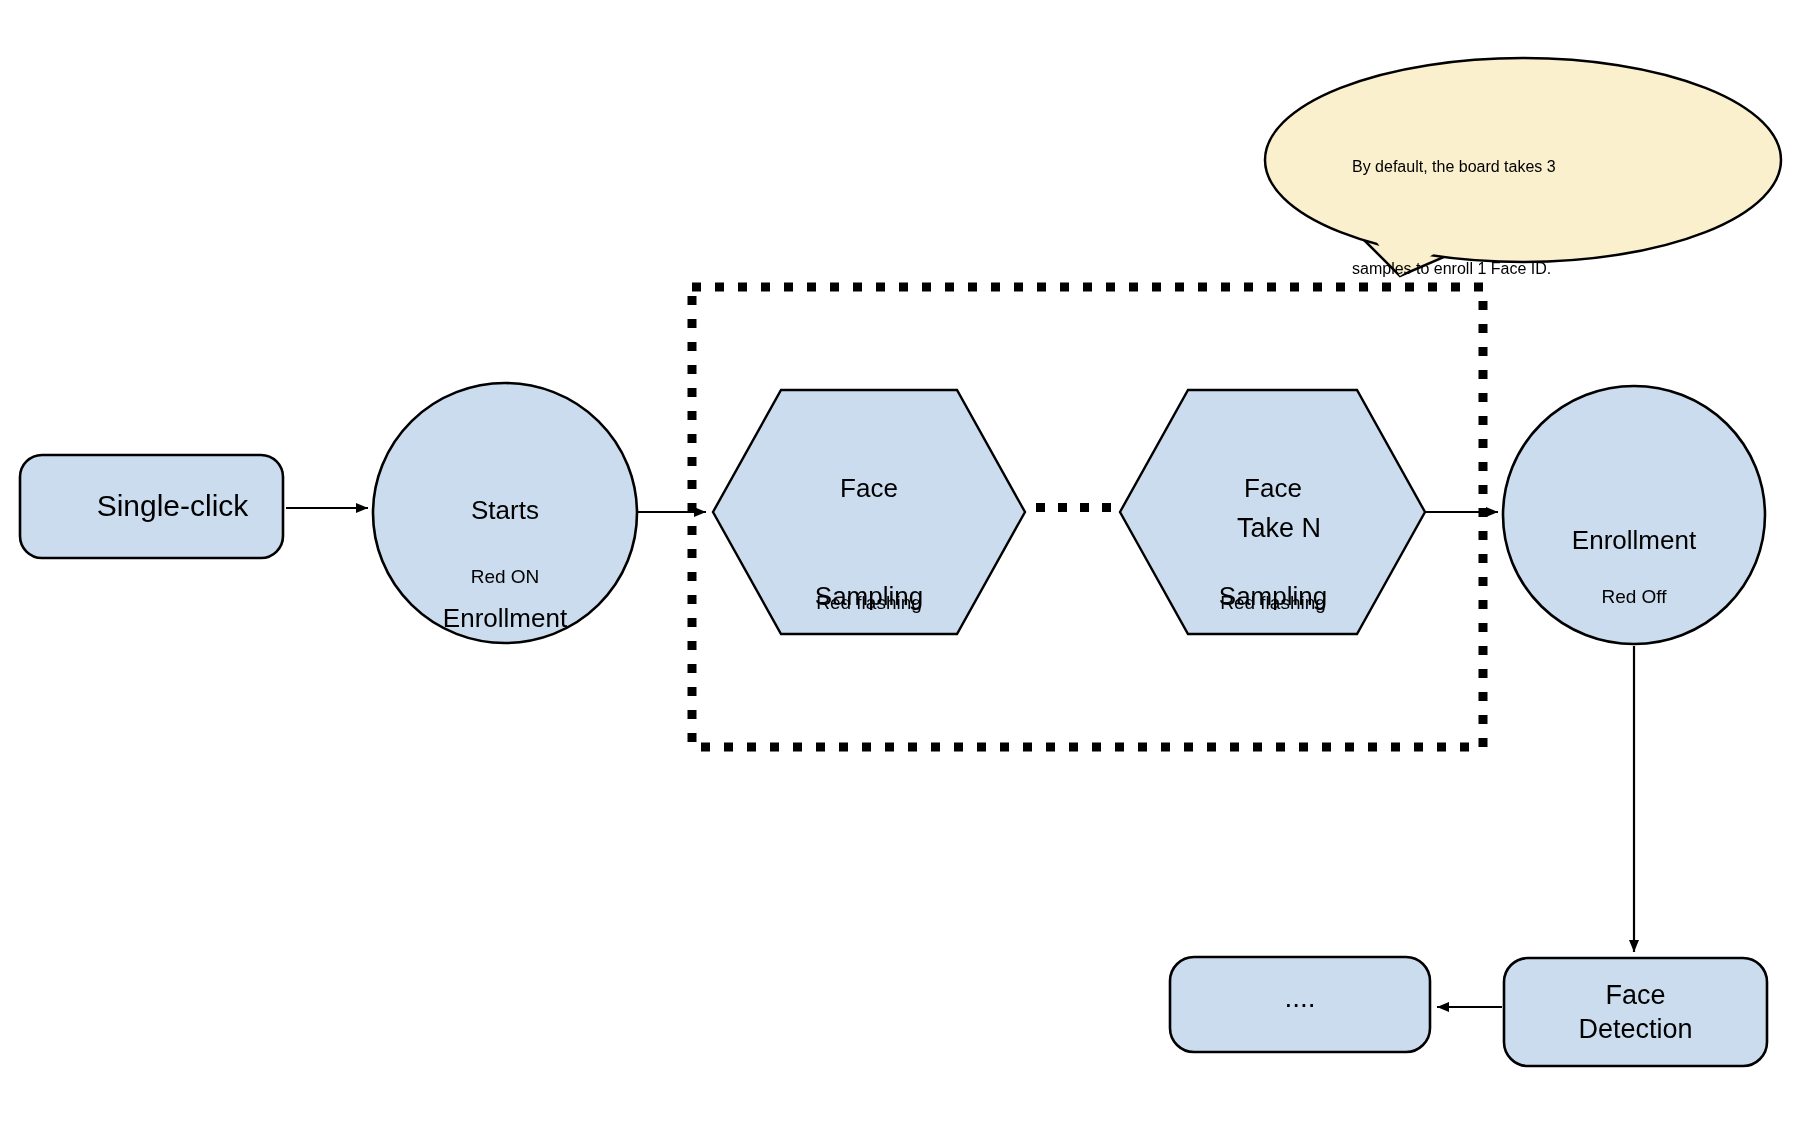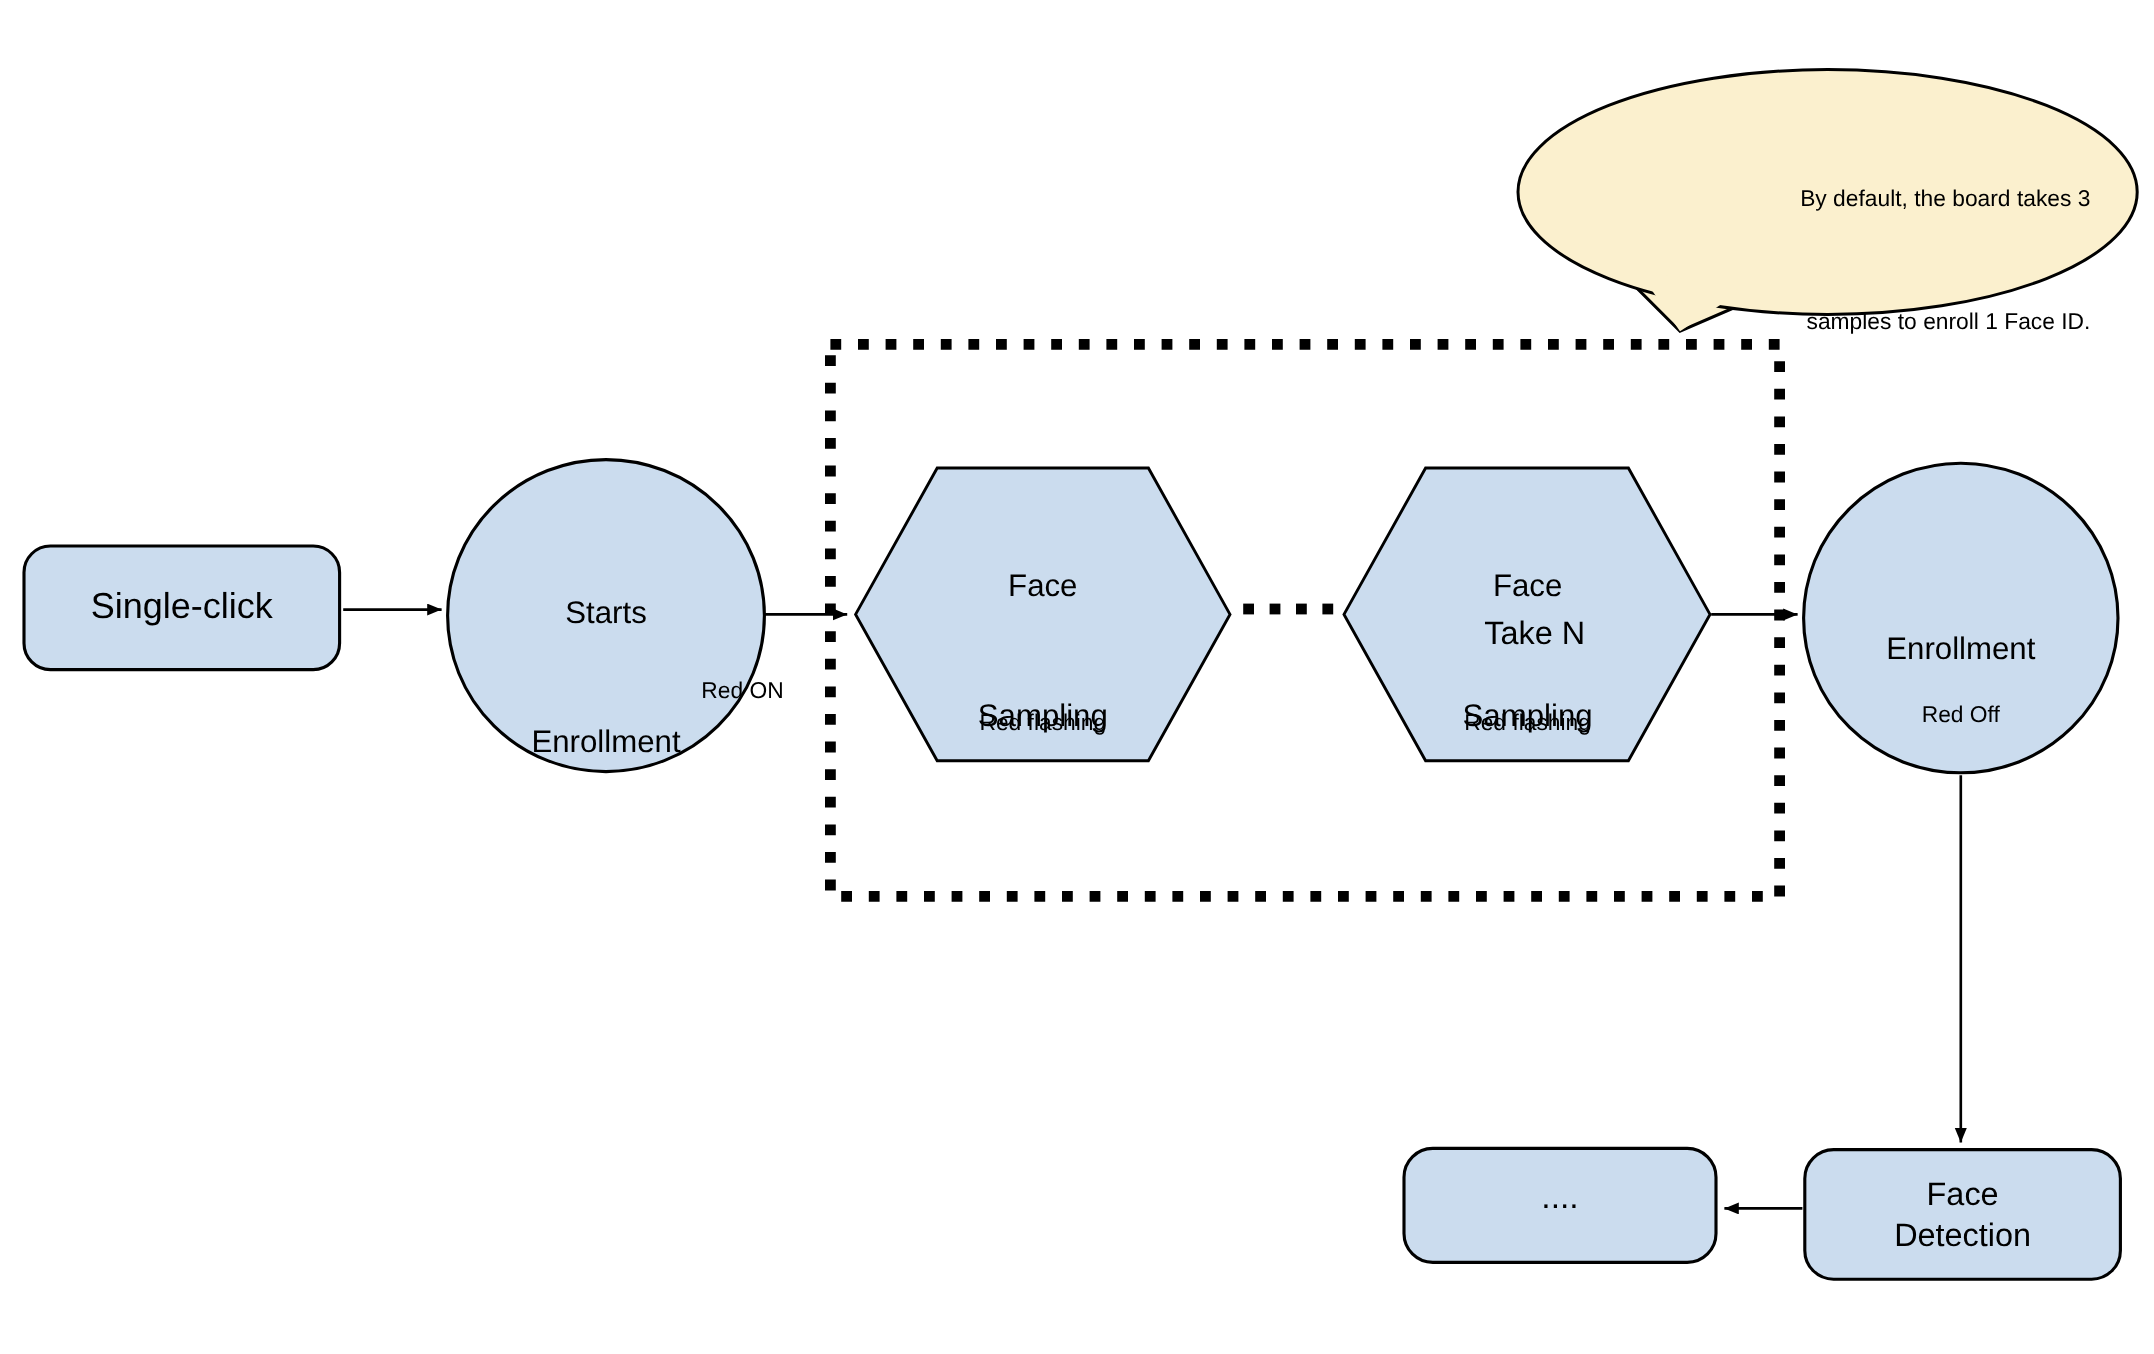--- a/index.html
+++ b/index.html
@@ -6,27 +6,27 @@
   .canvas{
     position:relative;
     width:1795px;height:1128px;
     background:#ffffff;
     font-family:"Liberation Sans", sans-serif;
     color:#000;
     overflow:hidden;
   }
   .canvas svg.layer{position:absolute;left:0;top:0;}
   .lbl{position:absolute;text-align:center;line-height:1.35;white-space:pre;}
-  .big{font-size:30px;}
+  .big{font-size:30px;padding-left:21px;}
   .node-t{font-size:26px;line-height:36px;}
   .take-t{font-size:27px;line-height:34px;}
   .status-t{font-size:19px;line-height:24px;}
   .bubble-text{
     position:absolute;left:1352px;top:82px;width:390px;
-    font-size:19px;line-height:34px;text-align:right;white-space:pre;
+    font-size:16px;line-height:34px;text-align:left;white-space:pre;
   }
   .bubble-text .gap{height:30px;}
   .center-flex{display:flex;align-items:center;justify-content:center;}
 </style>
 </head>
 <body>
 
 <div class="canvas">
 
   <svg class="layer" width="1795" height="1128" viewBox="0 0 1795 1128">
@@ -75,21 +75,21 @@
     <div>samples to enroll 1 Face ID.</div>
     <div class="gap"></div>
   </div>
 
   <div class="lbl big center-flex" style="left:20px;top:455px;width:263px;height:103px;">Single-click</div>
 
   <div class="lbl node-t" style="left:373px;top:420px;width:264px;">
     <div>Starts</div>
     <div>Enrollment</div>
   </div>
-  <div class="lbl status-t" style="left:389px;top:565px;width:264px;text-align:right;">Red ON</div>
+  <div class="lbl status-t" style="left:373px;top:565px;width:264px;">Red ON</div>
 
   <div class="lbl node-t" style="left:739px;top:398px;width:260px;">
     <div>Face</div>
     <div>Sampling</div>
   </div>
   <div class="lbl status-t" style="left:739px;top:591px;width:260px;">Red flashing</div>
 
   <div class="lbl node-t" style="left:1143px;top:398px;width:260px;">
     <div>Face</div>
     <div>Sampling</div>

